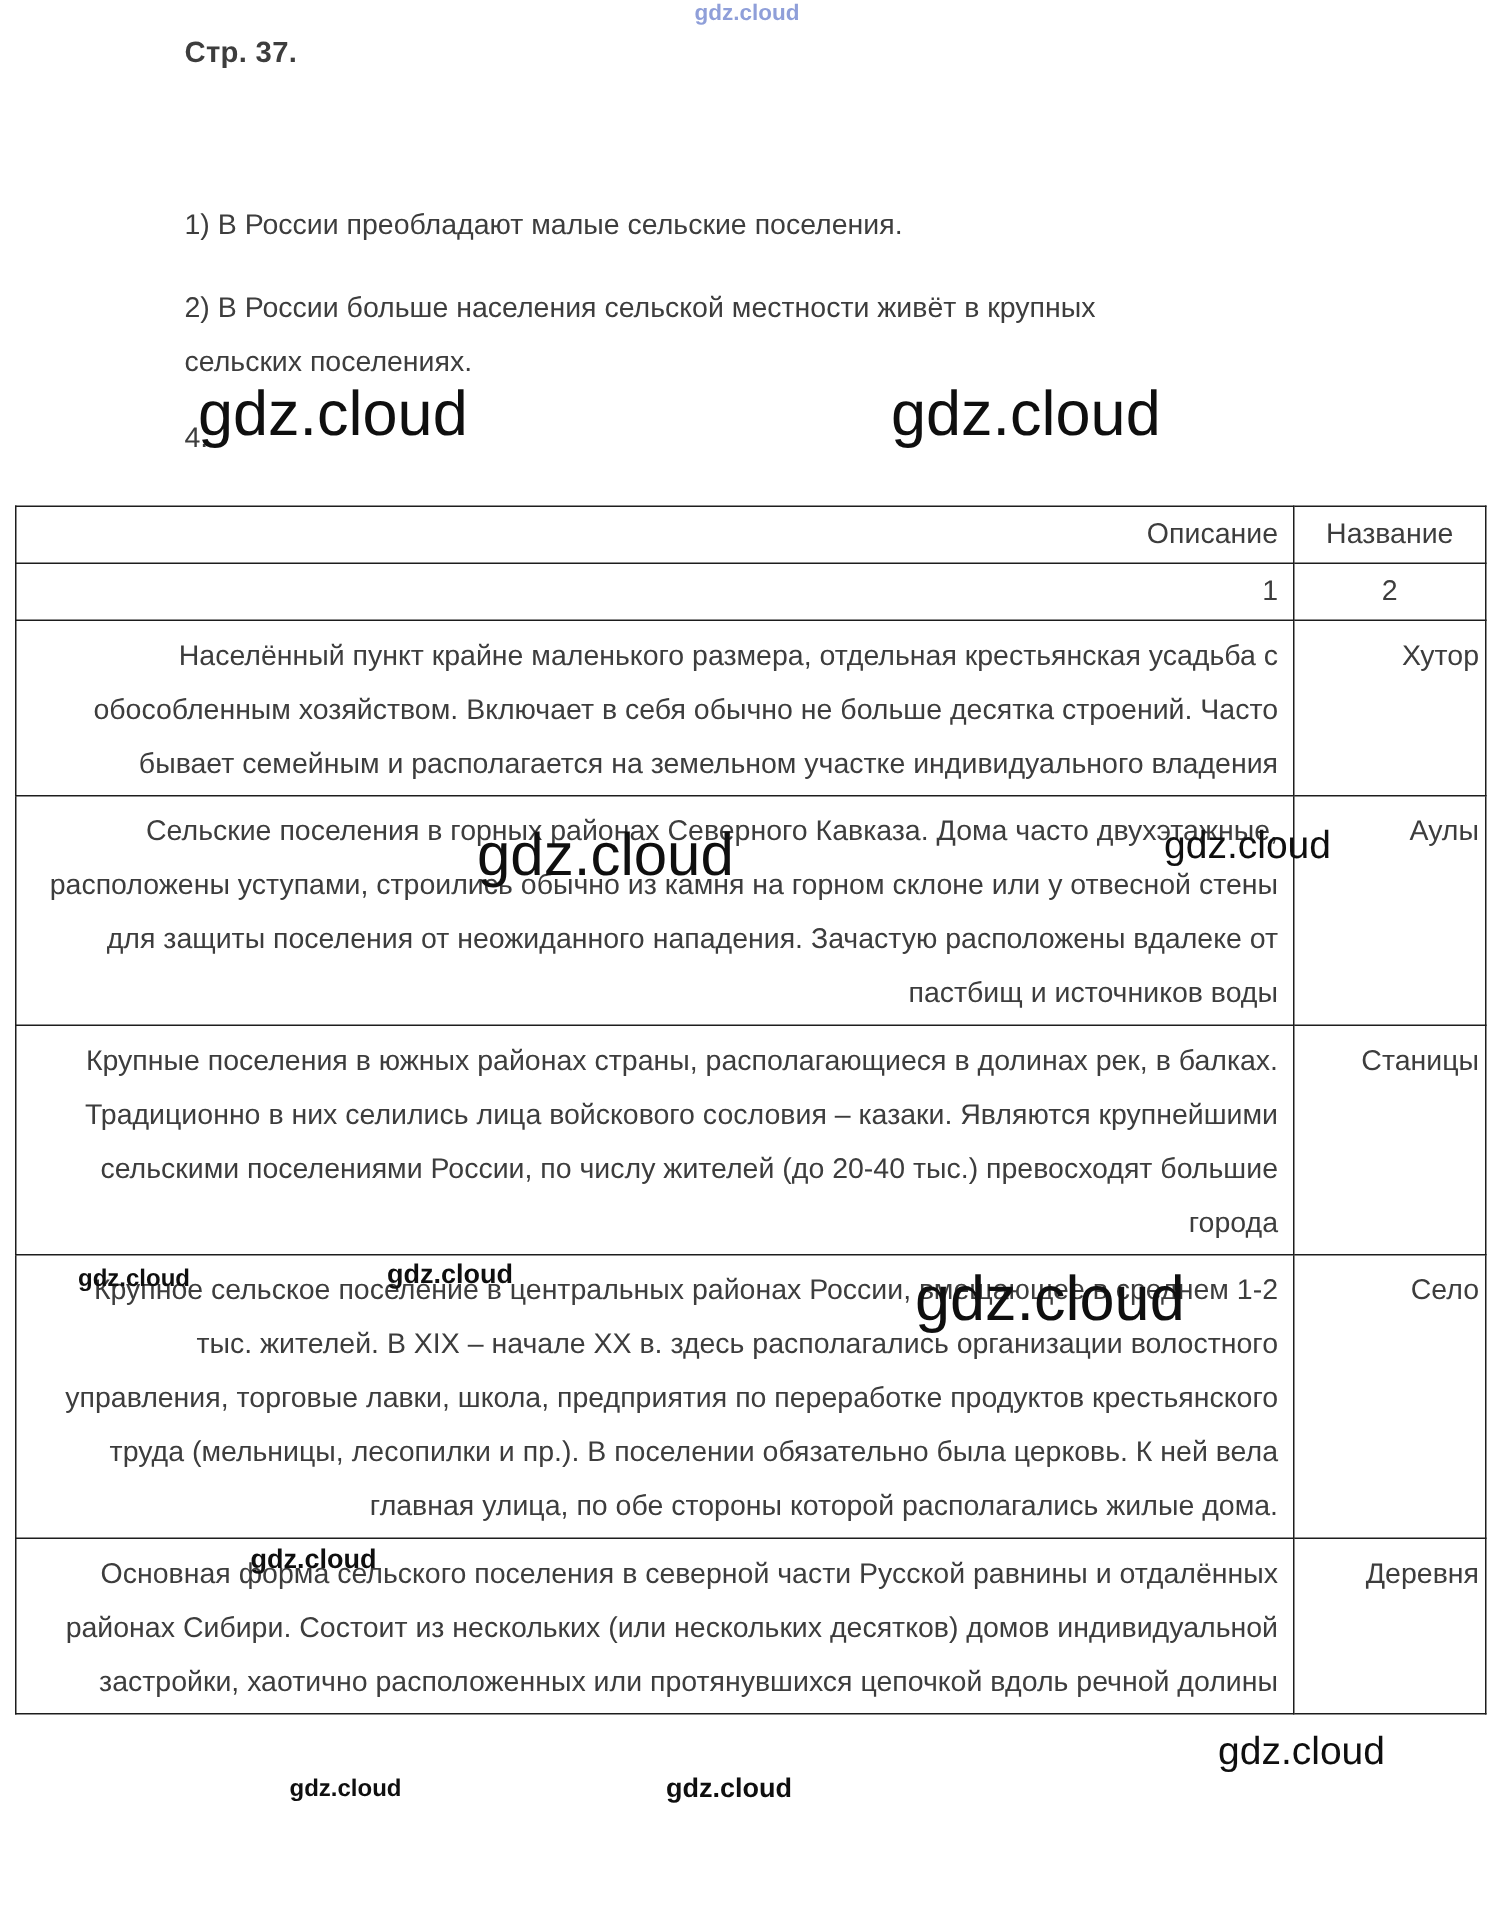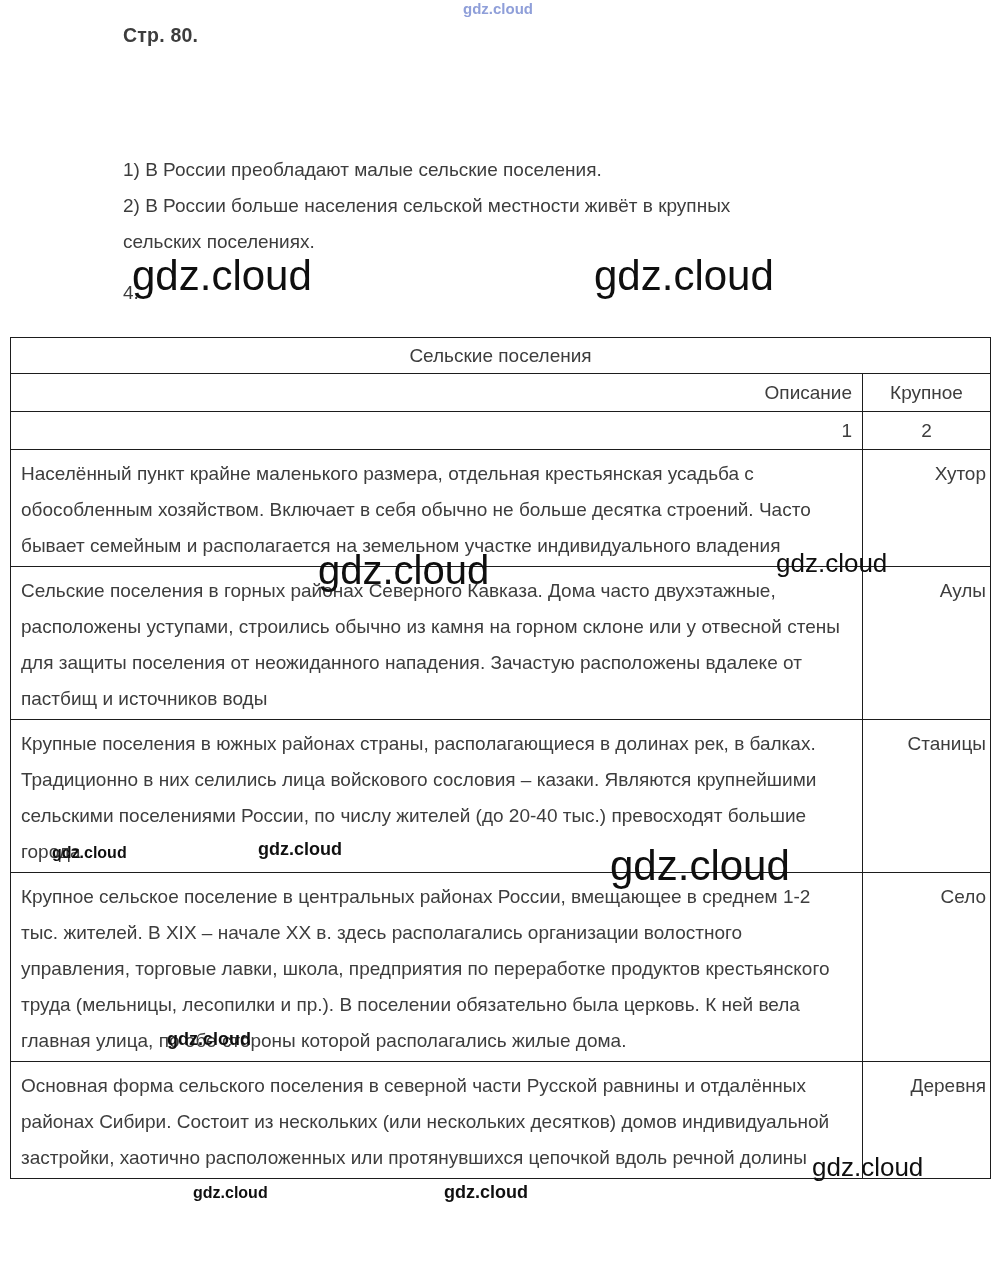--- a/index.html
+++ b/index.html
@@ -16,42 +16,42 @@
   
   .heading {
     position:absolute; left:123px; top:24px;
     font-size:19.5px; font-weight:bold; letter-spacing:.2px;
   }
   .para {
     position:absolute; left:123px;
     font-size:19px; line-height:36px;
   }
   .p3 { top:80px; }
-  .p1 { top:133px;margin-top:19px; }
+  .p1 { top:133px; }
   .p2 { top:188px; max-width:800px; }
   .bold { font-weight:bold; }
   .item4 {
     position:absolute; left:123px; top:282px;
     font-size:19px;
   }
 
   
   .tbl {
     position:absolute; left:10px; top:337px; width:980px;
     border-collapse:collapse; table-layout:fixed;
     color:#3d3d3d; font-size:19px;
   }
   .tbl td { border:1.5px solid #1d1d1d; font-weight:normal; }
   .col-desc { width:852px; }
   .col-name { width:128px; }
   .title-cell { text-align:center; font-weight:bold; padding:5px 8px; line-height:25px; }
   .hdr-desc, .idx-desc { text-align:right;  padding:5px 10px; line-height:27px; }
   .hdr-name, .idx-name { text-align:center; padding:5px 4px;  line-height:27px; }
   .desc {
-    vertical-align:top; text-align:left;
+    vertical-align:top; text-align:right;
     padding:6px 10px 2px 10px; line-height:36px;
   }
   .name {
     vertical-align:top; text-align:right;
     padding:6px 4px 2px 4px; line-height:36px;margin-left:36px;
   }
 
   
   .wm {
     position:absolute; white-space:nowrap;
@@ -71,41 +71,38 @@
   .wm-j   { left:193px; top:1184px; font-size:16px; font-weight:bold; }
   .wm-k   { left:444px; top:1182px; font-size:18px; font-weight:bold; }
 </style>
 </head>
 <body>
 
 <div class="page">
 
   <span class="wm wm-top">gdz.cloud</span>
 
-  <div class="heading">Стр. 80.</div>
+  <div class="heading">Стр. 37.</div>
 
 
   <div class="para p1">1) В России преобладают малые сельские поселения.</div>
 
   <div class="para p2">2) В России больше населения сельской местности живёт в крупных сельских поселениях.</div>
 
   <div class="item4">4.</div>
 
   <table class="tbl">
     <colgroup>
         <col class="col-desc">
         <col class="col-name">
       </colgroup>
     <tbody>
       <tr>
-        <td colspan="2" class="title-cell">Сельские поселения</td>
-      </tr>
-      <tr>
         <td class="hdr-desc">Описание</td>
-        <td class="hdr-name">Крупное</td>
+        <td class="hdr-name">Название</td>
       </tr>
       <tr>
         <td class="idx-desc">1</td>
         <td class="idx-name">2</td>
       </tr>
       <tr>
         <td class="desc">Населённый пункт крайне маленького размера, отдельная крестьянская усадьба с обособленным хозяйством. Включает в себя обычно не больше десятка строений. Часто бывает семейным и располагается на земельном участке индивидуального владения</td>
         <td class="name">Хутор</td>
       </tr>
       <tr>

